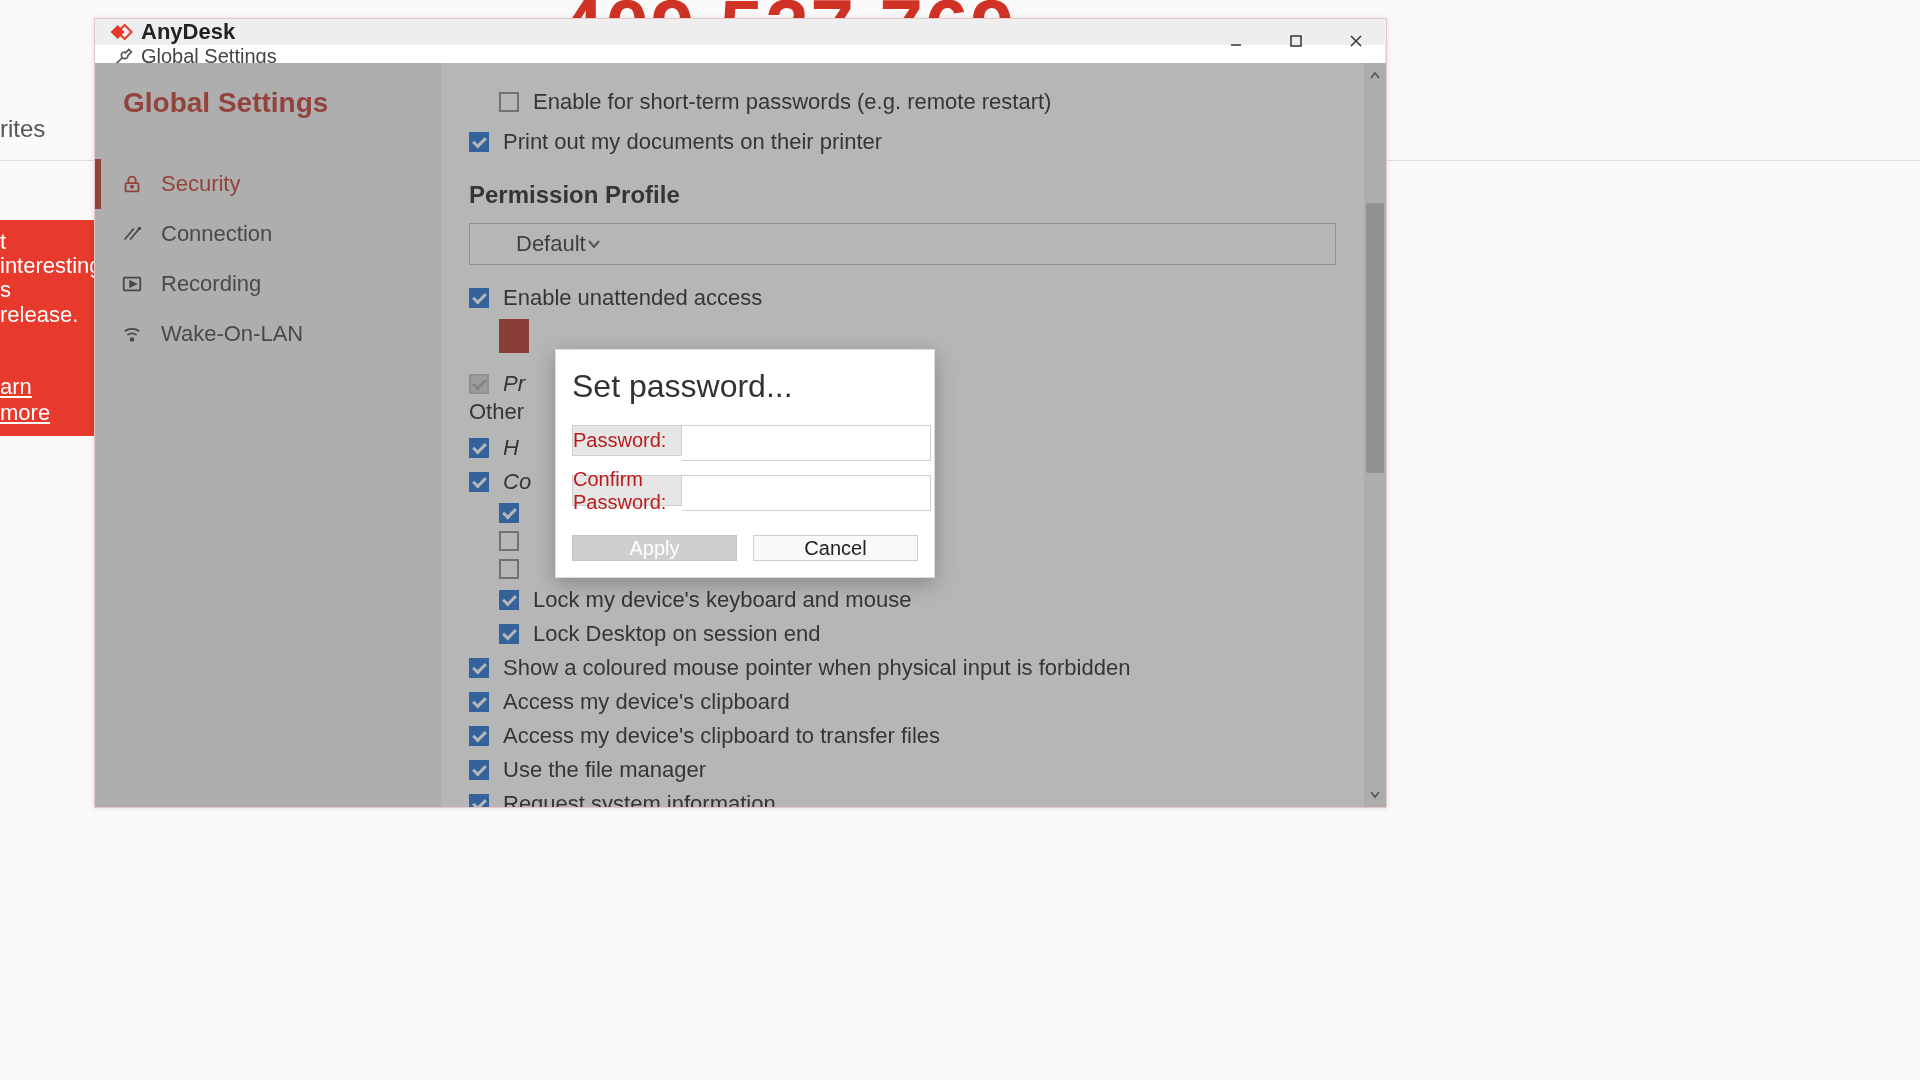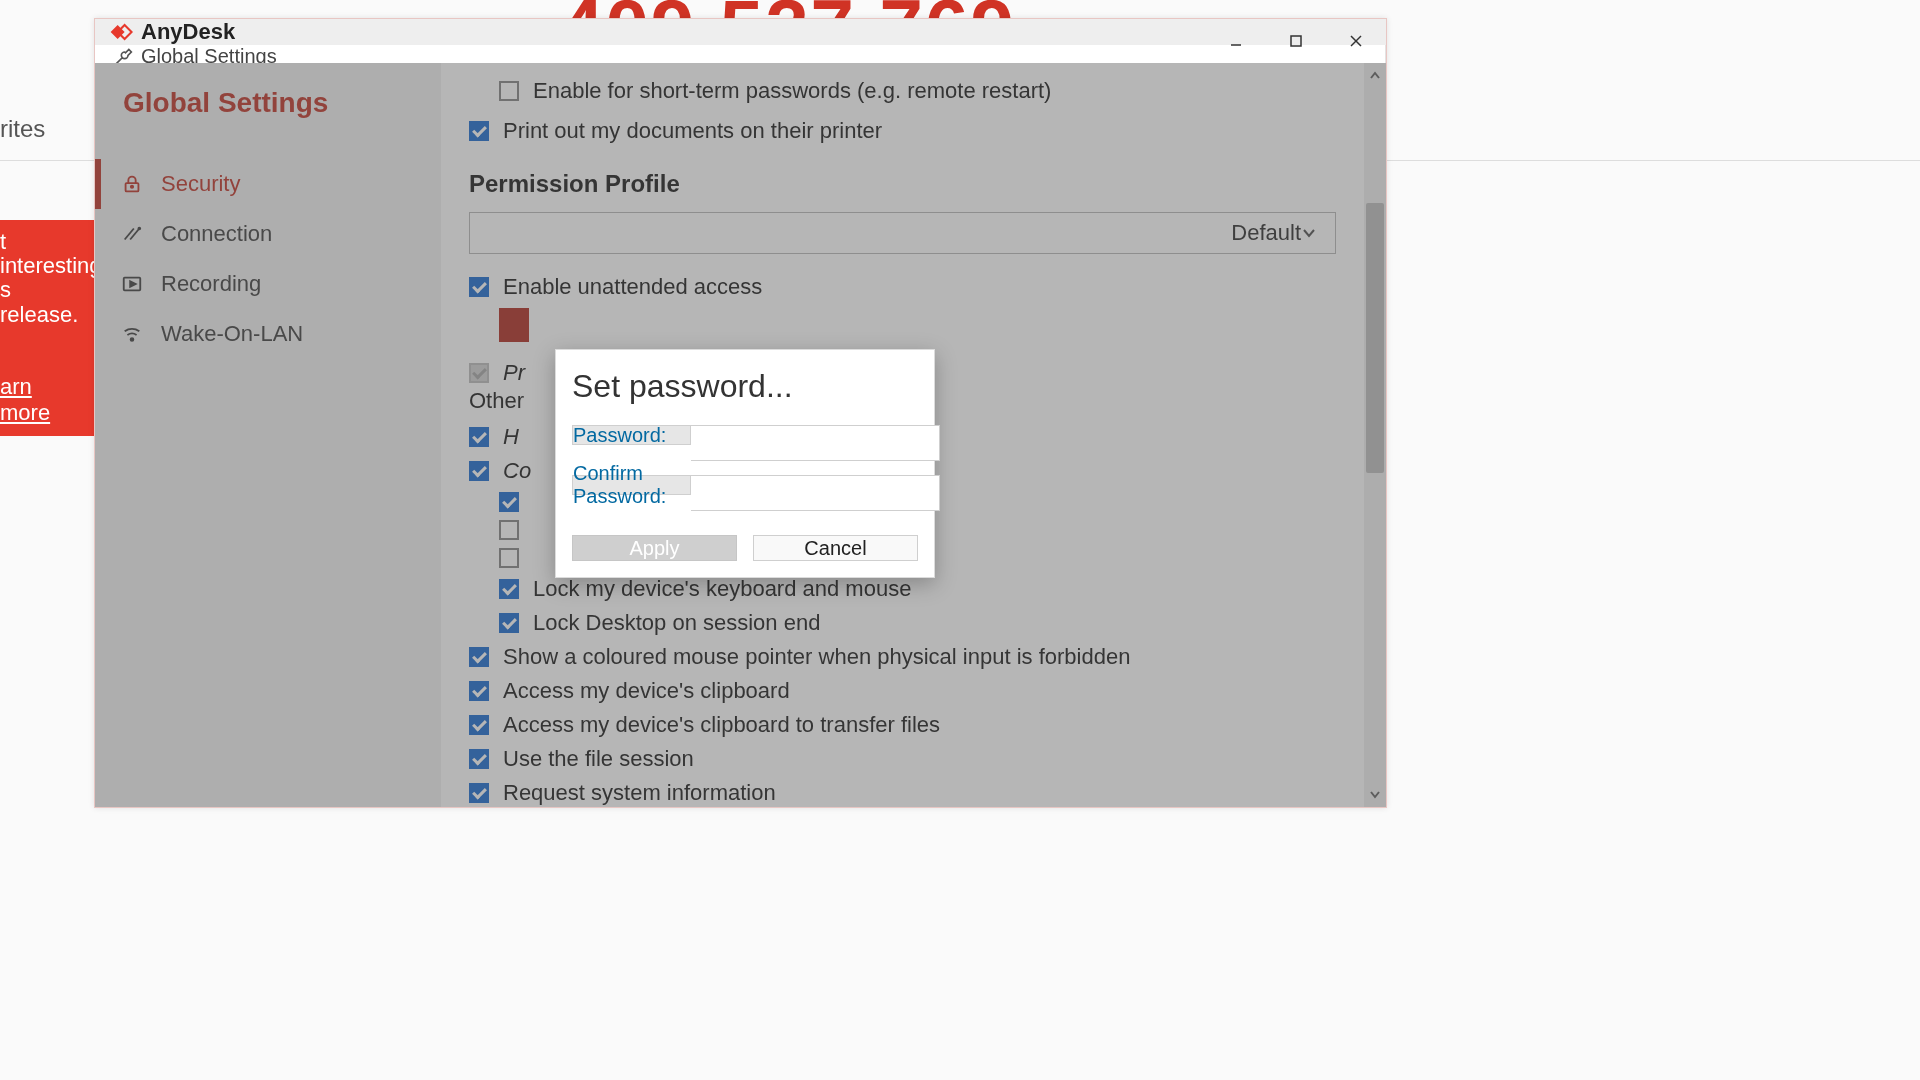--- a/index.html
+++ b/index.html
@@ -59,50 +59,50 @@
   .side-item.active::before { content:""; position:absolute; left:0; top:0; bottom:0; width:6px; background:#c23a2e; }
   .side-icon { width:22px; height:22px; flex:0 0 22px; }
 
   .content { flex:1; position:relative; background:#ffffff; overflow:hidden; }
   .scroll-track { position:absolute; right:0; top:0; width:22px; bottom:0; background:#f0f0f0; }
   .scroll-thumb { position:absolute; right:2px; top:140px; width:18px; height:270px; background:#bfbfbf; border-radius:2px; }
   .scroll-arrow { position:absolute; right:4px; width:14px; height:14px; color:#666; }
   .scroll-arrow.up { top:6px; }
   .scroll-arrow.down { bottom:6px; }
 
-  .content-inner { position:absolute; left:0; right:22px; top:1px; padding:0 28px 28px 28px; }
+  .content-inner { position:absolute; left:0; right:22px; top:12px; padding:0 28px 28px 28px; }
 
   .row { display:flex; align-items:center; gap:14px; font-size:22px; color:#222; margin-top:8px; }
   .row.indent1 { padding-left:30px; }
   .row.indent0 { padding-left:0; }
   .checkbox { width:20px; height:20px; border:2px solid #1f6fd0; display:flex; align-items:center; justify-content:center; flex:0 0 20px; }
   .checkbox.checked { background:#1f6fd0; }
   .checkbox.checked::after { content:""; width:10px; height:5px; border-left:3px solid #fff; border-bottom:3px solid #fff; transform:rotate(-45deg); margin-top:-3px; }
   .checkbox.unchecked { background:#fff; border-color:#888; }
   .checkbox.dim { opacity:.55; background:#b0b0b0; border-color:#8a8a8a; }
   .checkbox.dim::after{ content:""; width:10px; height:5px; border-left:3px solid #666; border-bottom:3px solid #666; transform:rotate(-45deg); margin-top:-3px; }
 
   .heading { font-size:24px; font-weight:700; color:#222; margin-top:26px; }
-  .select { margin-top:14px; height:42px; border:1px solid #bbb; display:flex; align-items:center; justify-content:flex-end; padding:0 18px 0 46px; font-size:22px; color:#333; background:#fff; }
+  .select { margin-top:14px; height:42px; border:1px solid #bbb; display:flex; align-items:center; justify-content:flex-start; padding:0 18px 0 46px; font-size:22px; color:#333; background:#fff; }
   .select .chev { width:16px; height:16px; }
 
   .red-btn-placeholder { display:inline-block; width:30px; height:34px; background:#b23127; margin-left:30px; margin-top:8px; }
 
   .truncated { color:#222; font-size:22px; }
   .obscured { color:#222; font-size:22px;font-style:italic; }
 
   
   .modal {
     position:absolute; left:460px; top:286px; width:380px; background:#fff;
     border:1px solid #dcdcdc; box-shadow:0 6px 20px rgba(0,0,0,.25);
     z-index:10; padding:18px 16px 16px 16px;
   }
   .modal-title { font-size:32px; color:#333; margin-bottom:20px; }
   .formrow { display:flex; margin-bottom:14px; }
-  .formrow label { width:180px; height:20px; background:#e6e6e6; border:1px solid #cfcfcf; display:flex; align-items:center; justify-content:flex-end; padding-right:24px; font-size:20px; color:#0369a1; }
+  .formrow label { width:180px; height:31px; background:#e6e6e6; border:1px solid #cfcfcf; display:flex; align-items:center; justify-content:flex-end; padding-right:15px; font-size:20px; color:#b91c1c; }
   .formrow input { flex:1; height:36px; border:1px solid #cfcfcf; border-left:none; background:#fff; font-size:18px; padding:0 8px; }
   .dlg-buttons { display:flex; gap:16px; justify-content:center; margin-top:24px; }
   .dlg-btn { width:168px; height:26px; display:flex; align-items:center; justify-content:center; font-size:20px; border:1px solid #cfcfcf; }
   .dlg-btn.apply { background:#cfcfcf; color:#fff; border-color:#c6c6c6; }
   .dlg-btn.cancel { background:#f9f9f9; color:#222; }
 </style>
 </head>
 <body>
 
 <div class="bg-page">
@@ -262,21 +262,21 @@
         <div class="row indent0">
           <div class="checkbox checked"></div>
           <span>Access my device's clipboard</span>
         </div>
         <div class="row indent0">
           <div class="checkbox checked"></div>
           <span>Access my device's clipboard to transfer files</span>
         </div>
         <div class="row indent0">
           <div class="checkbox checked"></div>
-          <span>Use the file session</span>
+          <span>Use the file manager</span>
         </div>
         <div class="row indent0">
           <div class="checkbox checked"></div>
           <span>Request system information</span>
         </div>
         
       </div>
 
       <div class="scroll-track">
         <svg class="scroll-arrow up" viewBox="0 0 14 14">

